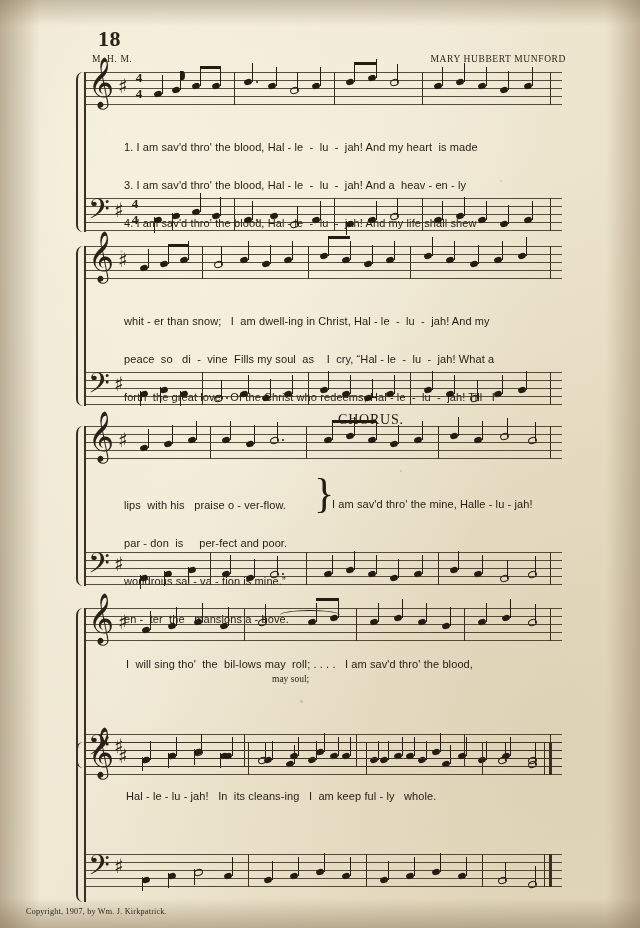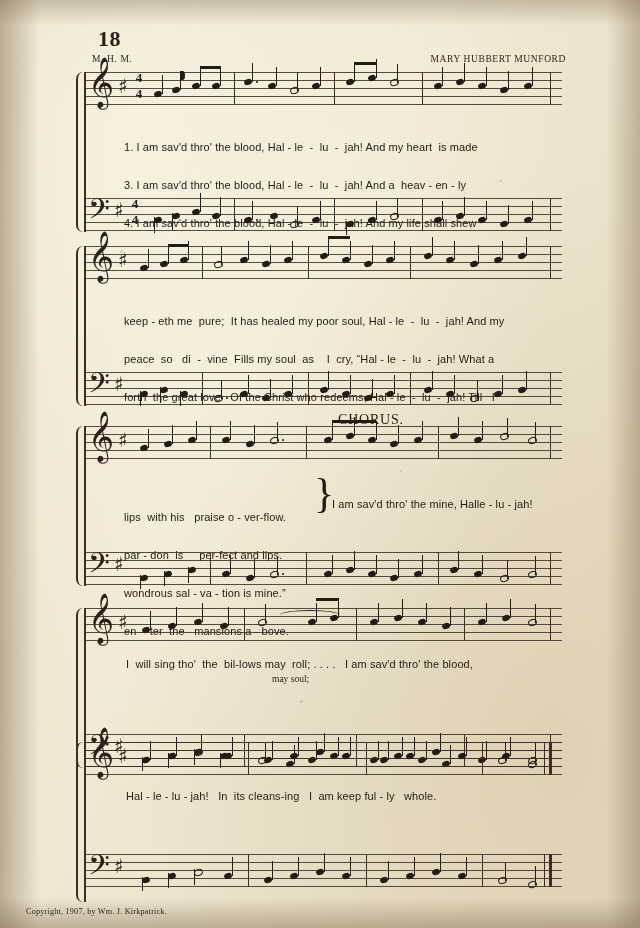--- a/index.html
+++ b/index.html
@@ -436,21 +436,21 @@
         <div class="nh" style="left:386px;top:15px;"></div>
           <div class="stem" style="left:394px;top:-1px;"></div>
         <div class="nh" style="left:410px;top:11px;"></div>
           <div class="stem" style="left:418px;top:-5px;"></div>
         <div class="nh" style="left:434px;top:7px;"></div>
           <div class="stem" style="left:442px;top:-9px;"></div>
         <div class="barline" style="left:466px;"></div>
       </div>
 
       <div class="lyrics" style="left:40px;top:44px;">
-        <div class="lyric-line">keep - eth me  pure;  It has healed my poor soul, Hal - le  -  lu  -  jah! And my</div>
+        <div class="lyric-line">whit - er than snow;   I  am dwell-ing in Christ, Hal - le  -  lu  -  jah! And my</div>
         <div class="lyric-line">peace  so   di  -  vine  Fills my soul  as    I  cry, “Hal - le  -  lu  -  jah! What a</div>
         <div class="lyric-line">forth  the great love   Of the Christ who redeems, Hal - le  -  lu  -  jah! Till   I</div>
       </div>
 
       <div class="staff" style="position:absolute;top:126px;">
         <div class="line l0"></div>
           <div class="line l1"></div>
           <div class="line l2"></div>
           <div class="line l3"></div>
           <div class="line l4"></div>
@@ -543,23 +543,23 @@
           <div class="stem" style="left:374px;top:-9px;"></div>
         <div class="nh" style="left:390px;top:11px;"></div>
           <div class="stem" style="left:398px;top:-5px;"></div>
         <div class="nh open" style="left:416px;top:7px;"></div>
           <div class="stem" style="left:423px;top:-8px;"></div>
         <div class="nh open" style="left:444px;top:11px;"></div>
           <div class="stem" style="left:451px;top:-4px;"></div>
         <div class="barline" style="left:466px;"></div>
       </div>
 
-      <div class="lyrics" style="left:40px;top:60px;">
+      <div class="lyrics" style="left:40px;top:48px;">
         <div class="lyric-line">lips  with his   praise o - ver-flow.</div>
-        <div class="lyric-line">par - don  is     per-fect and lips.</div>
+        <div class="lyric-line">par - don  is     per-fect and poor.</div>
         <div class="lyric-line">wondrous sal - va - tion is mine.”</div>
         <div class="lyric-line">en -  ter  the   mansions a - bove.</div>
       </div>
       <div class="brace-right" style="left:230px;top:46px;">}</div>
       <div class="lyrics" style="left:248px;top:72px;">I am sav'd thro' the mine, Halle - lu - jah!</div>
 
       <div class="staff" style="position:absolute;top:126px;">
         <div class="line l0"></div>
           <div class="line l1"></div>
           <div class="line l2"></div>

